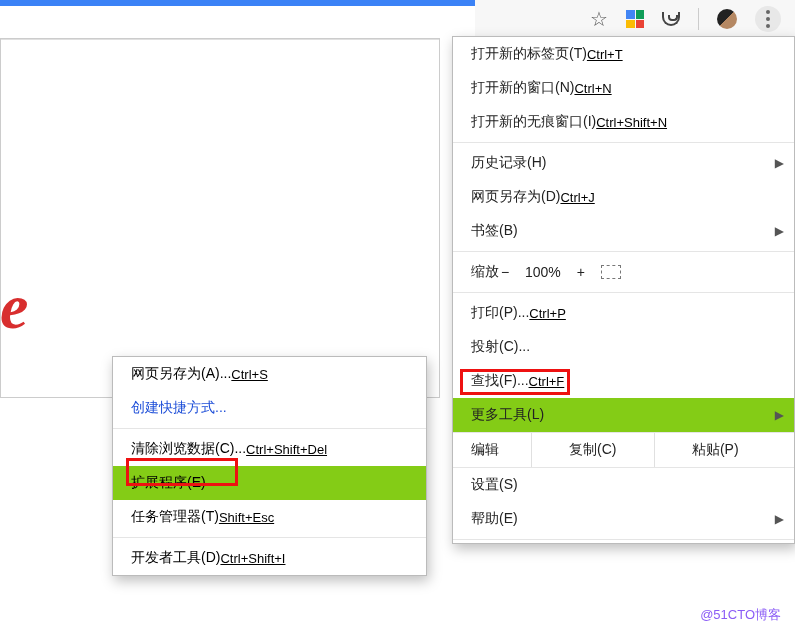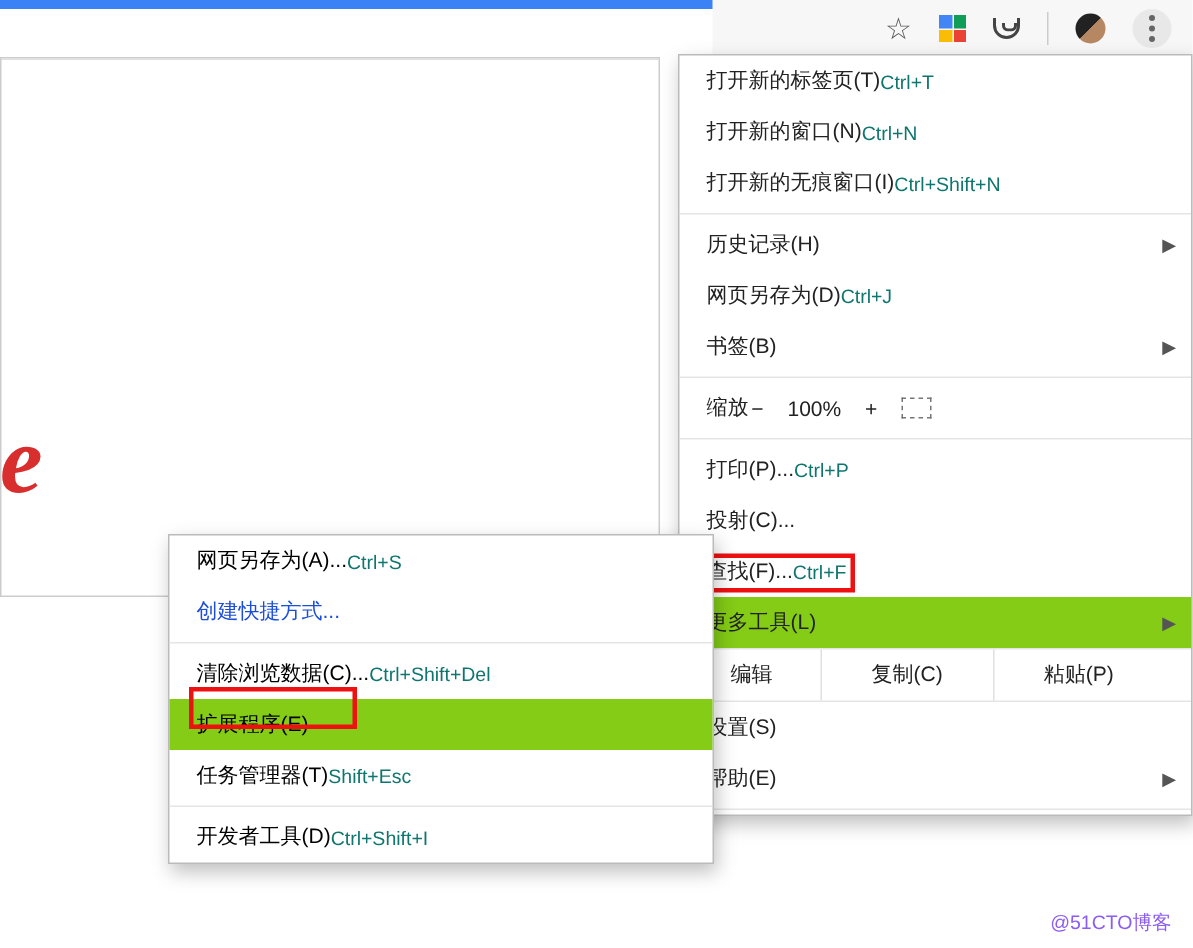--- a/index.html
+++ b/index.html
@@ -29,37 +29,37 @@
 
   
   .menu {
     position: absolute; top: 36px; right: 0; width: 343px;
     background: #fff; border: 1px solid #bbb;
     box-shadow: 2px 5px 12px rgba(0,0,0,.25);
     font-size: 14px; color: #222;
   }
   .mi { display:flex; align-items:center; justify-content:flex-start; height:34px; padding:0 18px; position:relative;}
   .mi .lbl{white-space:nowrap;}
-  .mi .sc{color:#0f766e; font-size:13px;}
+  .mi .sc{color:#000000; font-size:13px;text-decoration:underline;}
   .mi.hover{background:#84cc16;}
   .mi.disabled{color:#1d4ed8;}
   .mi .arr{position:absolute; right:10px; font-size:12px; color:#555;}
   .sep{height:1px;background:#e5e5e5;margin:3px 0;}
   .zoom{display:flex;align-items:center;gap:14px;}
   .zoom span{min-width:12px;text-align:center;}
   .fs{width:20px;height:14px;border:1.5px dashed #777;position:relative;}
   .fs::before,.fs::after{display:none;}
-  .edit-row{display:flex;align-items:center;height:36px;padding:0 18px;border-top:1px solid #e5e5e5;border-bottom:1px solid #e5e5e5;gap:0;margin-left:16px;}
+  .edit-row{display:flex;align-items:center;height:36px;padding:0 18px;border-top:1px solid #e5e5e5;border-bottom:1px solid #e5e5e5;gap:0;}
   .edit-row .lab{flex:0 0 60px;}
   .edit-row .btn{flex:1;text-align:center;border-left:1px solid #e0e0e0;height:100%;display:flex;align-items:center;justify-content:center;}
   .hlbox{position:absolute;border:3px solid #e11;pointer-events:none;}
 
   
   .submenu{
-    position:absolute; top:356px; left:112px; width:364px;
+    position:absolute; top:356px; left:112px; width:315px;
     background:#fff;border:1px solid #bbb;box-shadow:2px 5px 12px rgba(0,0,0,.25);
     font-size:14px;
   }
   .watermark{position:absolute;bottom:8px;right:14px;color:#8b5cf6;font-size:13px;}
 </style>
 </head>
 <body>
 
 <div class="tab-edge"></div>
 

